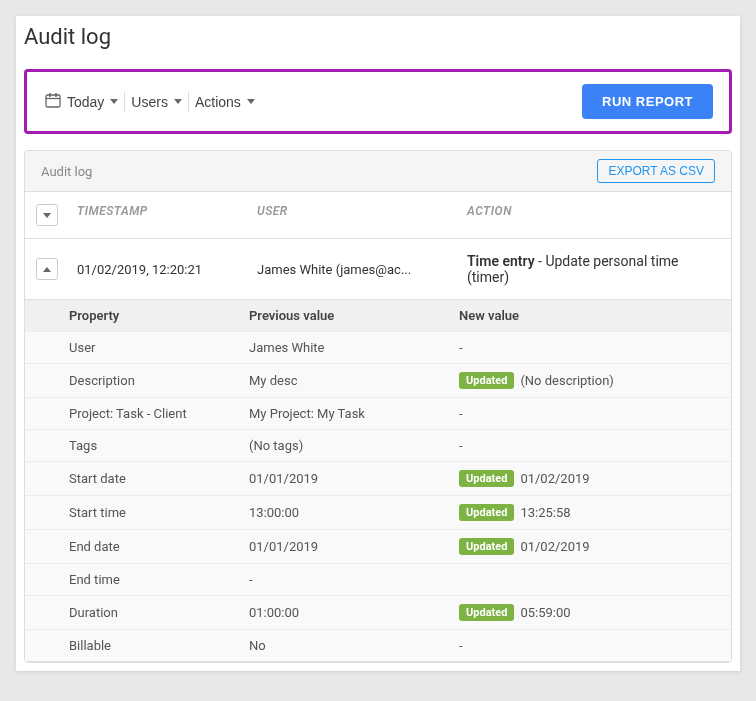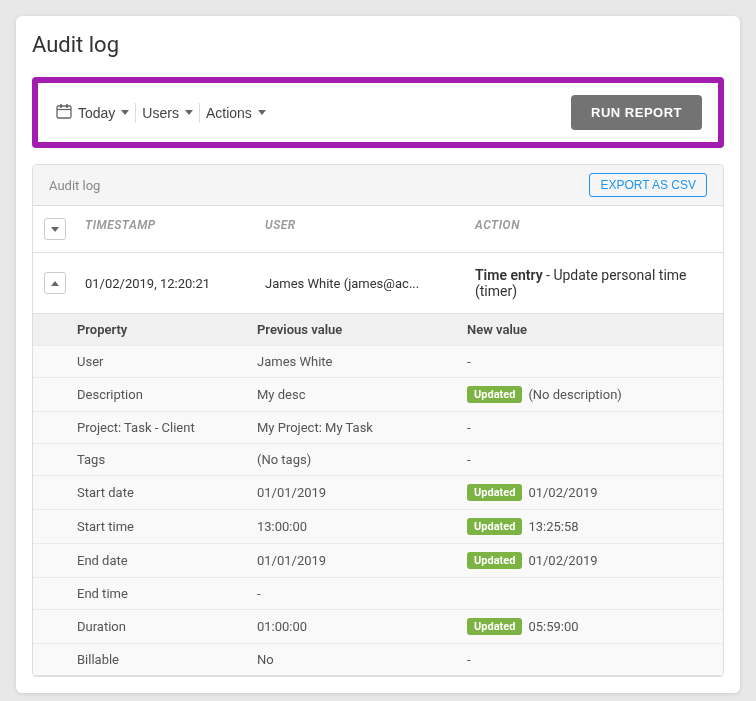--- a/index.html
+++ b/index.html
@@ -5,37 +5,37 @@
     * { box-sizing: border-box; margin: 0; padding: 0; }
     body {
       font-family: -apple-system, BlinkMacSystemFont, 'Segoe UI', Roboto, sans-serif;
       background: #e8e8e8;
       padding: 16px;
       font-size: 14px;
       color: #333;
     }
     .card {
       background: #fff;
-      border-radius: 6px;
+      border-radius: 0;
       box-shadow: 0 1px 4px rgba(0,0,0,0.12);
-      padding: 16px;
+      padding: 8px;
       max-width: 724px;
     }
     .page-title {
       font-size: 22px;
       font-weight: 400;
       color: #333;
       margin-bottom: 20px;
     }
     .filter-bar {
       display: flex;
       align-items: center;
       gap: 4px;
       background: #fff;
-      border: 6px solid #a21caf;
+      border: 3px solid #a21caf;
       border-radius: 4px;
       padding: 12px 16px;
       margin-bottom: 16px;
     }
     .filter-btn {
       display: flex;
       align-items: center;
       gap: 6px;
       border: none;
       background: none;
@@ -51,21 +51,21 @@
       border-top: 5px solid #666;
       display: inline-block;
     }
     .filter-divider {
       width: 1px;
       height: 20px;
       background: #ddd;
     }
     .run-report-btn {
       margin-left: auto;
-      background: #737373;
+      background: #3b82f6;
       color: #fff;
       border: none;
       border-radius: 4px;
       padding: 10px 20px;
       font-size: 13px;
       font-weight: 600;
       cursor: pointer;
       letter-spacing: 0.5px;
     }
     .table-section {

